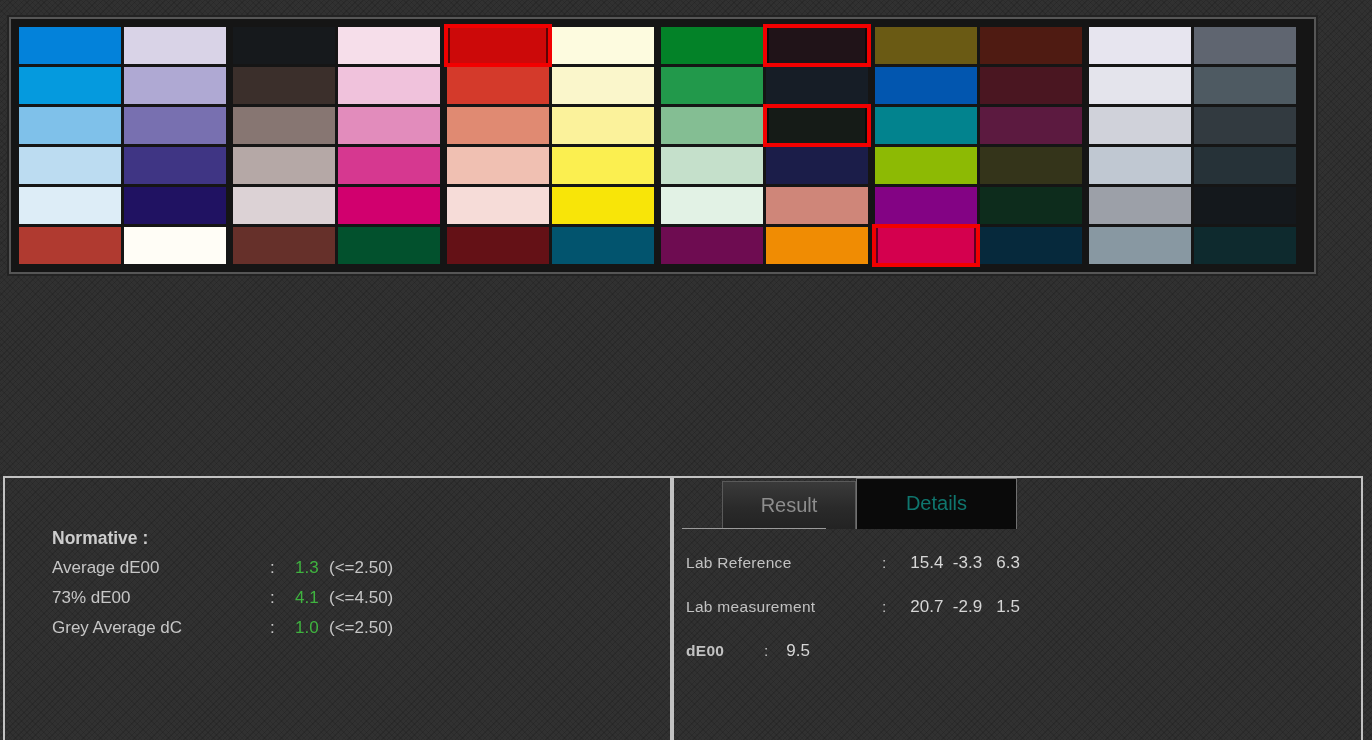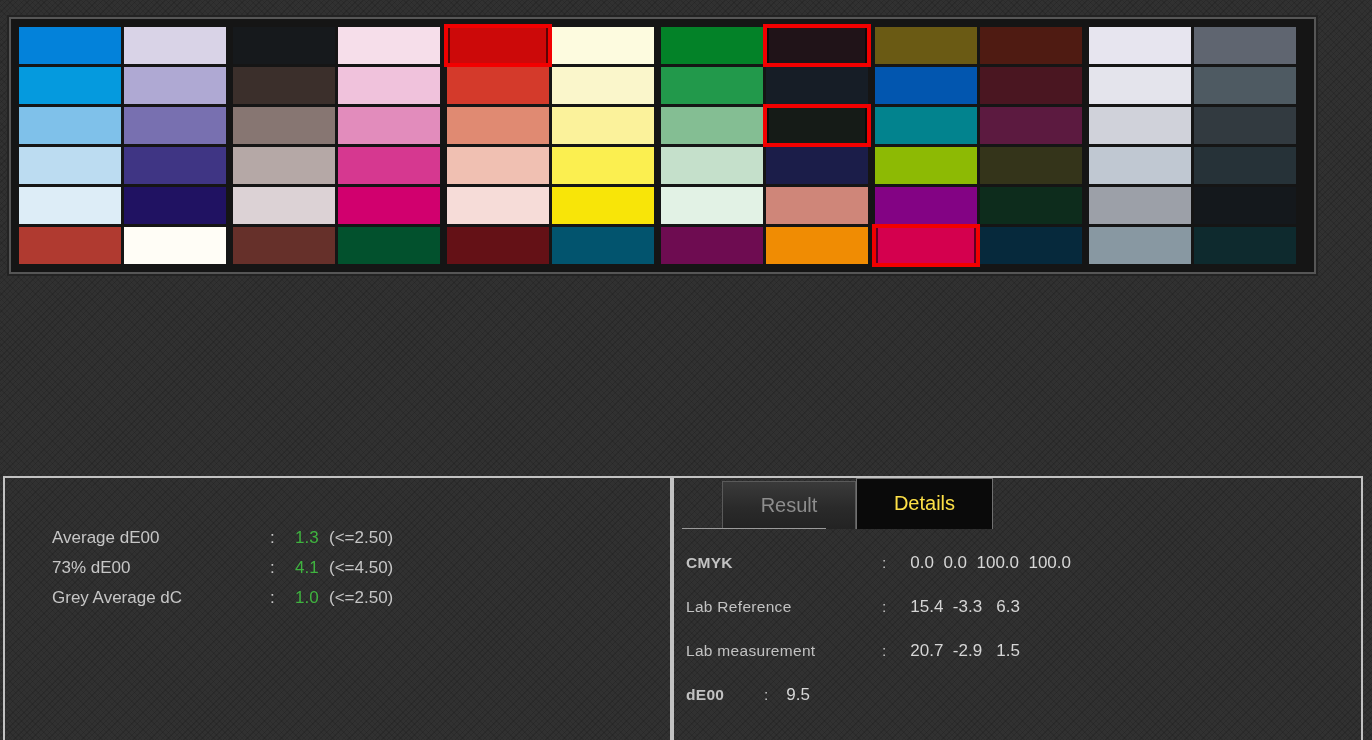--- a/index.html
+++ b/index.html
@@ -44,21 +44,21 @@
     color:#c2c2c2;
   }
   .tabbar{display:flex;align-items:flex-end;height:51px;margin-left:8px;position:relative;padding-left:40px;}
   .tab{box-sizing:border-box;text-align:center;font-size:20px;cursor:default;}
   .tab-inactive{
     width:134px;height:48px;line-height:46px;color:#8d8d8d;
     background:linear-gradient(#3a3a3a,#2a2a2a 55%,#232323);
     border:1px solid #5a5a5a;border-bottom:none;
   }
   .tab-active{
-    width:137px;height:51px;line-height:49px;color:#fde047;
+    width:161px;height:51px;line-height:49px;color:#0f766e;
     background:#0a0a0a;border:1px solid #707070;border-bottom:none;
     position:relative;z-index:2;
   }
   .tabbar-line{position:absolute;left:0;top:50px;width:144px;height:1px;background:#9a9a9a;}
   .dcontent{padding:12px 0 0 12px;}
   .drow{font-size:15.5px;line-height:44px;white-space:nowrap;}
   .dlabel{display:inline-block;width:196px;letter-spacing:.3px;}
   .drow.bold .dlabel{font-weight:bold;}
   .drow.narrow .dlabel{width:78px;}
   .dcolon{display:inline-block;}
@@ -151,43 +151,41 @@
         <div class="patch" style="background: rgb(110, 12, 81);"></div>
         <div class="patch" style="background: rgb(240, 140, 3);"></div>
         <div class="patch hl" style="background: rgb(212, 0, 78);"></div>
         <div class="patch" style="background: rgb(6, 41, 60);"></div>
         <div class="patch" style="background: rgb(136, 152, 162);"></div>
         <div class="patch" style="background: rgb(14, 42, 46);"></div>
       </div>
     </div>
 
   <div class="norm-panel">
+    <div class="norm-title">Normative :</div>
 
     <div class="nrow">
       <span class="nlabel">Average dE00</span><span class="ncolon">:</span><span class="nvalue">1.3</span><span class="nlimit">(&lt;=2.50)</span>
     </div>
     <div class="nrow">
       <span class="nlabel">73% dE00</span><span class="ncolon">:</span><span class="nvalue">4.1</span><span class="nlimit">(&lt;=4.50)</span>
     </div>
     <div class="nrow">
       <span class="nlabel">Grey Average dC</span><span class="ncolon">:</span><span class="nvalue">1.0</span><span class="nlimit">(&lt;=2.50)</span>
     </div>
   </div>
 
   <div class="details-panel">
     <div class="tabbar">
       <div class="tab tab-inactive">Result</div>
       <div class="tab tab-active">Details</div>
       <div class="tabbar-line"></div>
     </div>
 
     <div class="dcontent">
-      <div class="drow bold">
-        <span class="dlabel">CMYK</span><span class="dcolon">:</span><span class="dvalue">0.0  0.0  100.0  100.0</span>
-      </div>
       <div class="drow">
         <span class="dlabel">Lab Reference</span><span class="dcolon">:</span><span class="dvalue">15.4  -3.3   6.3</span>
       </div>
       <div class="drow">
         <span class="dlabel">Lab measurement</span><span class="dcolon">:</span><span class="dvalue">20.7  -2.9   1.5</span>
       </div>
       <div class="drow bold narrow">
         <span class="dlabel">dE00</span><span class="dcolon">:</span><span class="dvalue">9.5</span>
       </div>
     </div>

